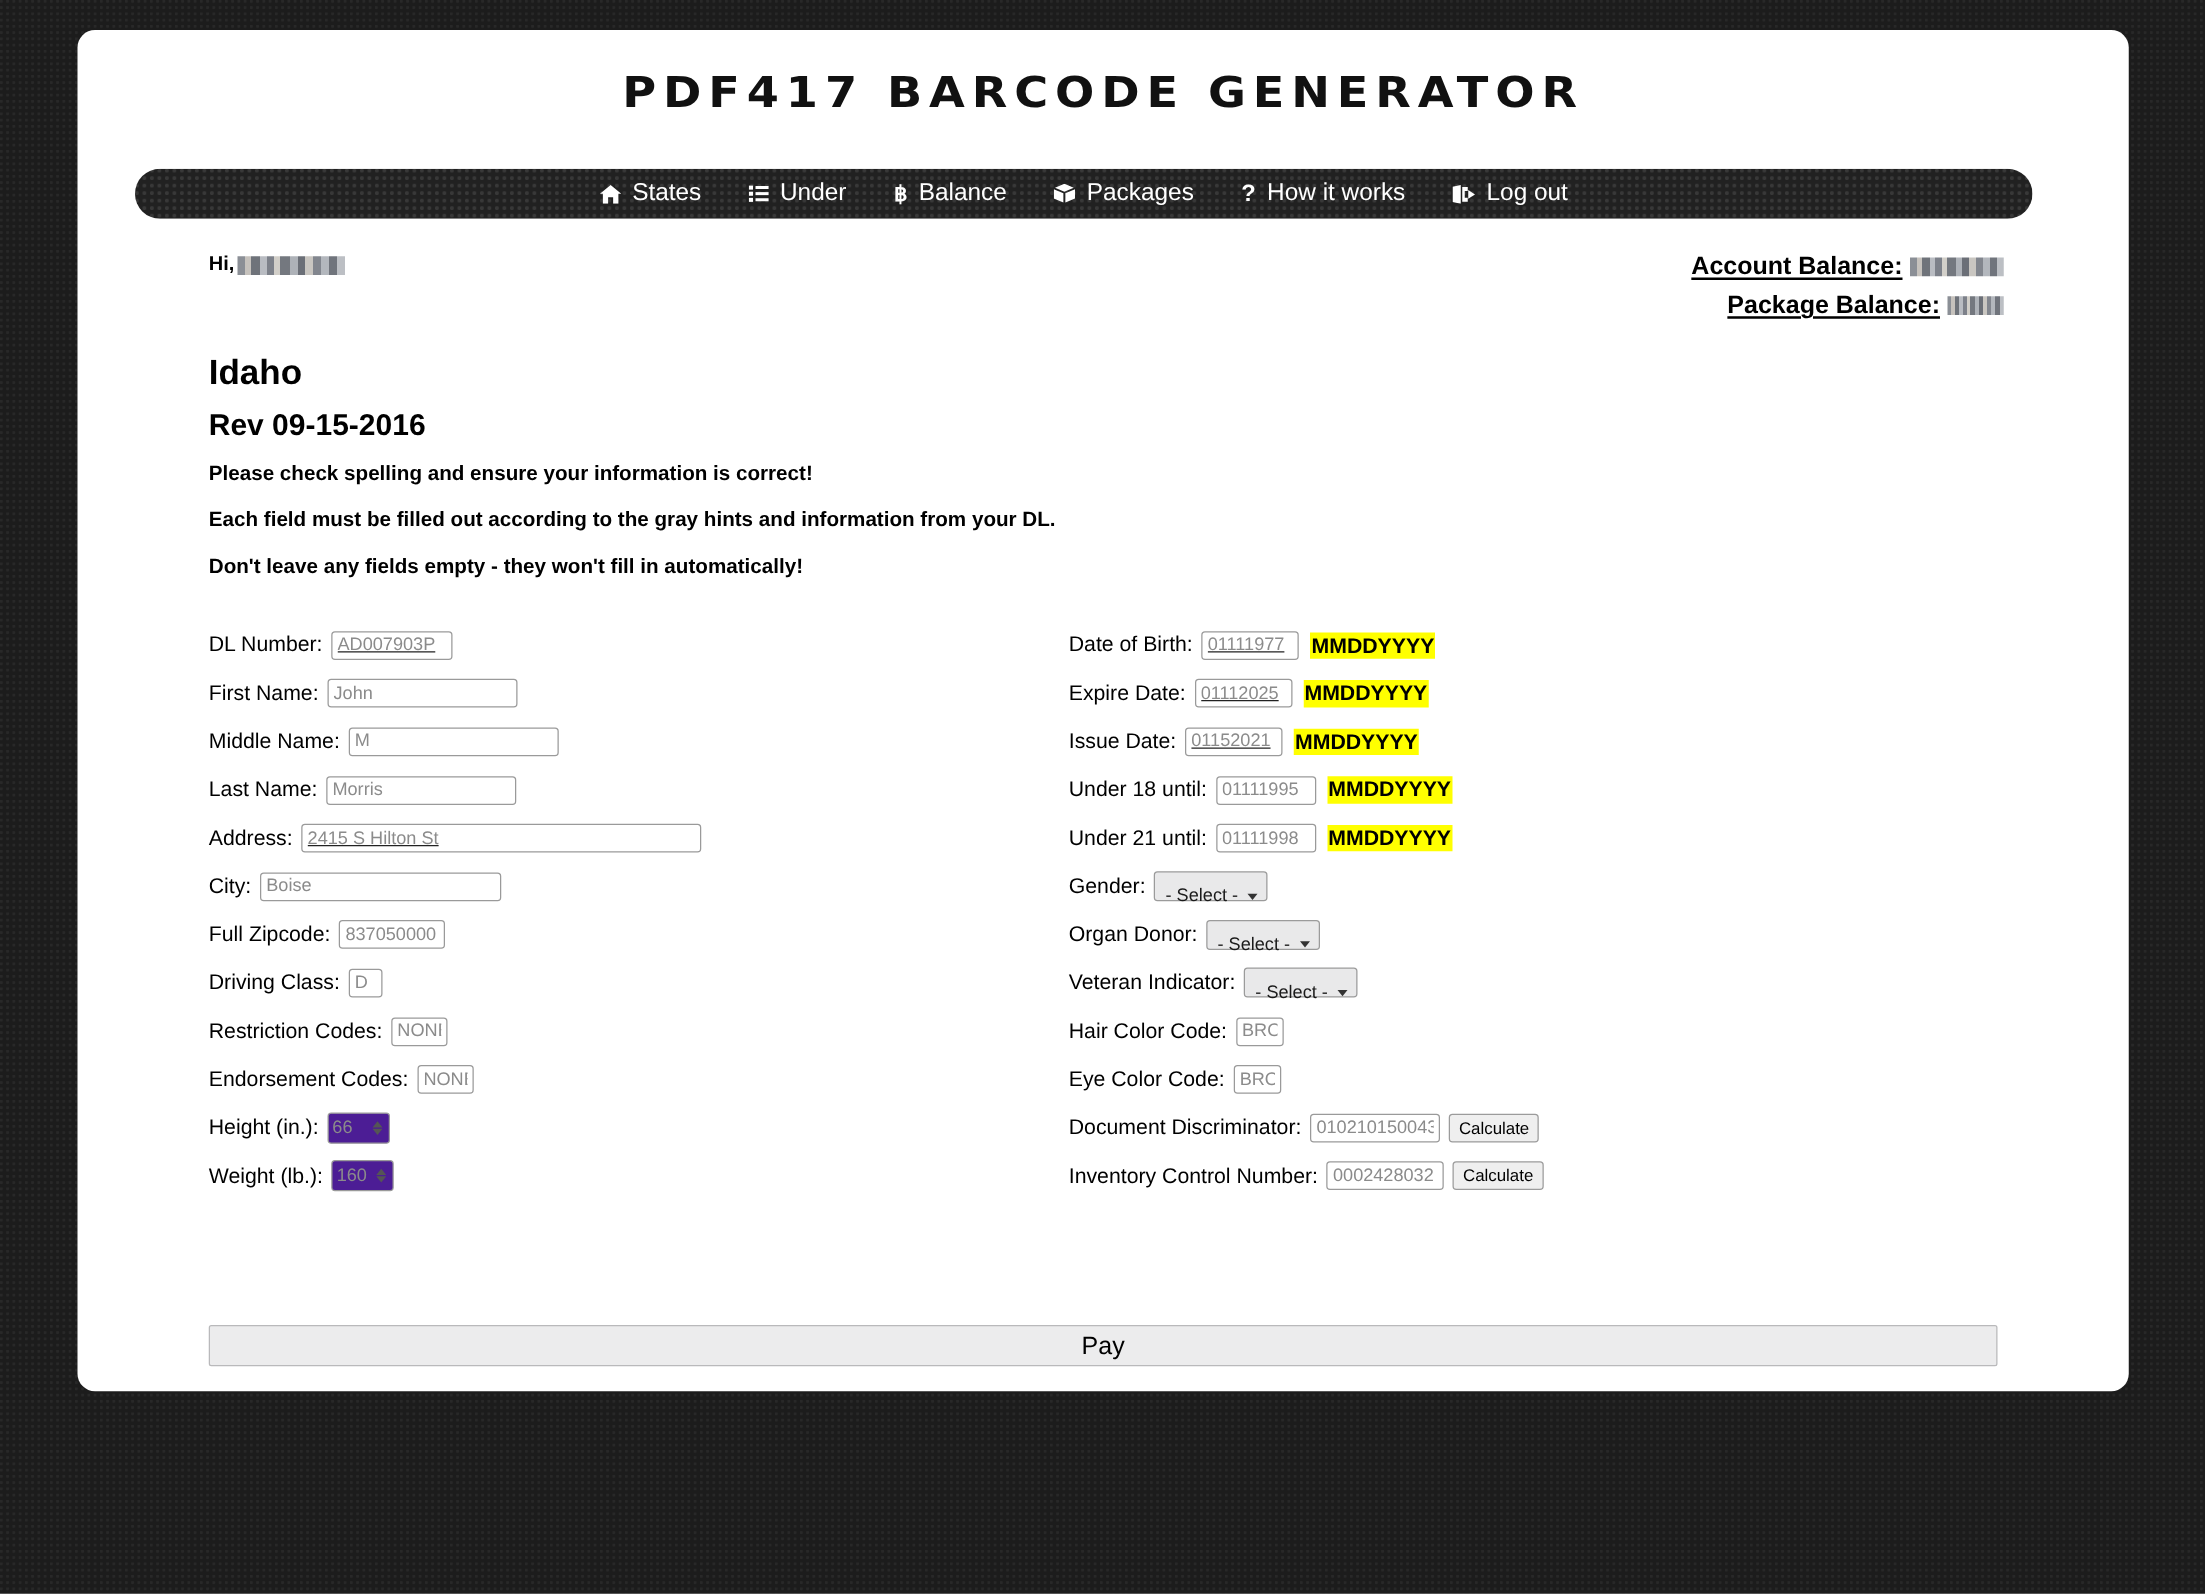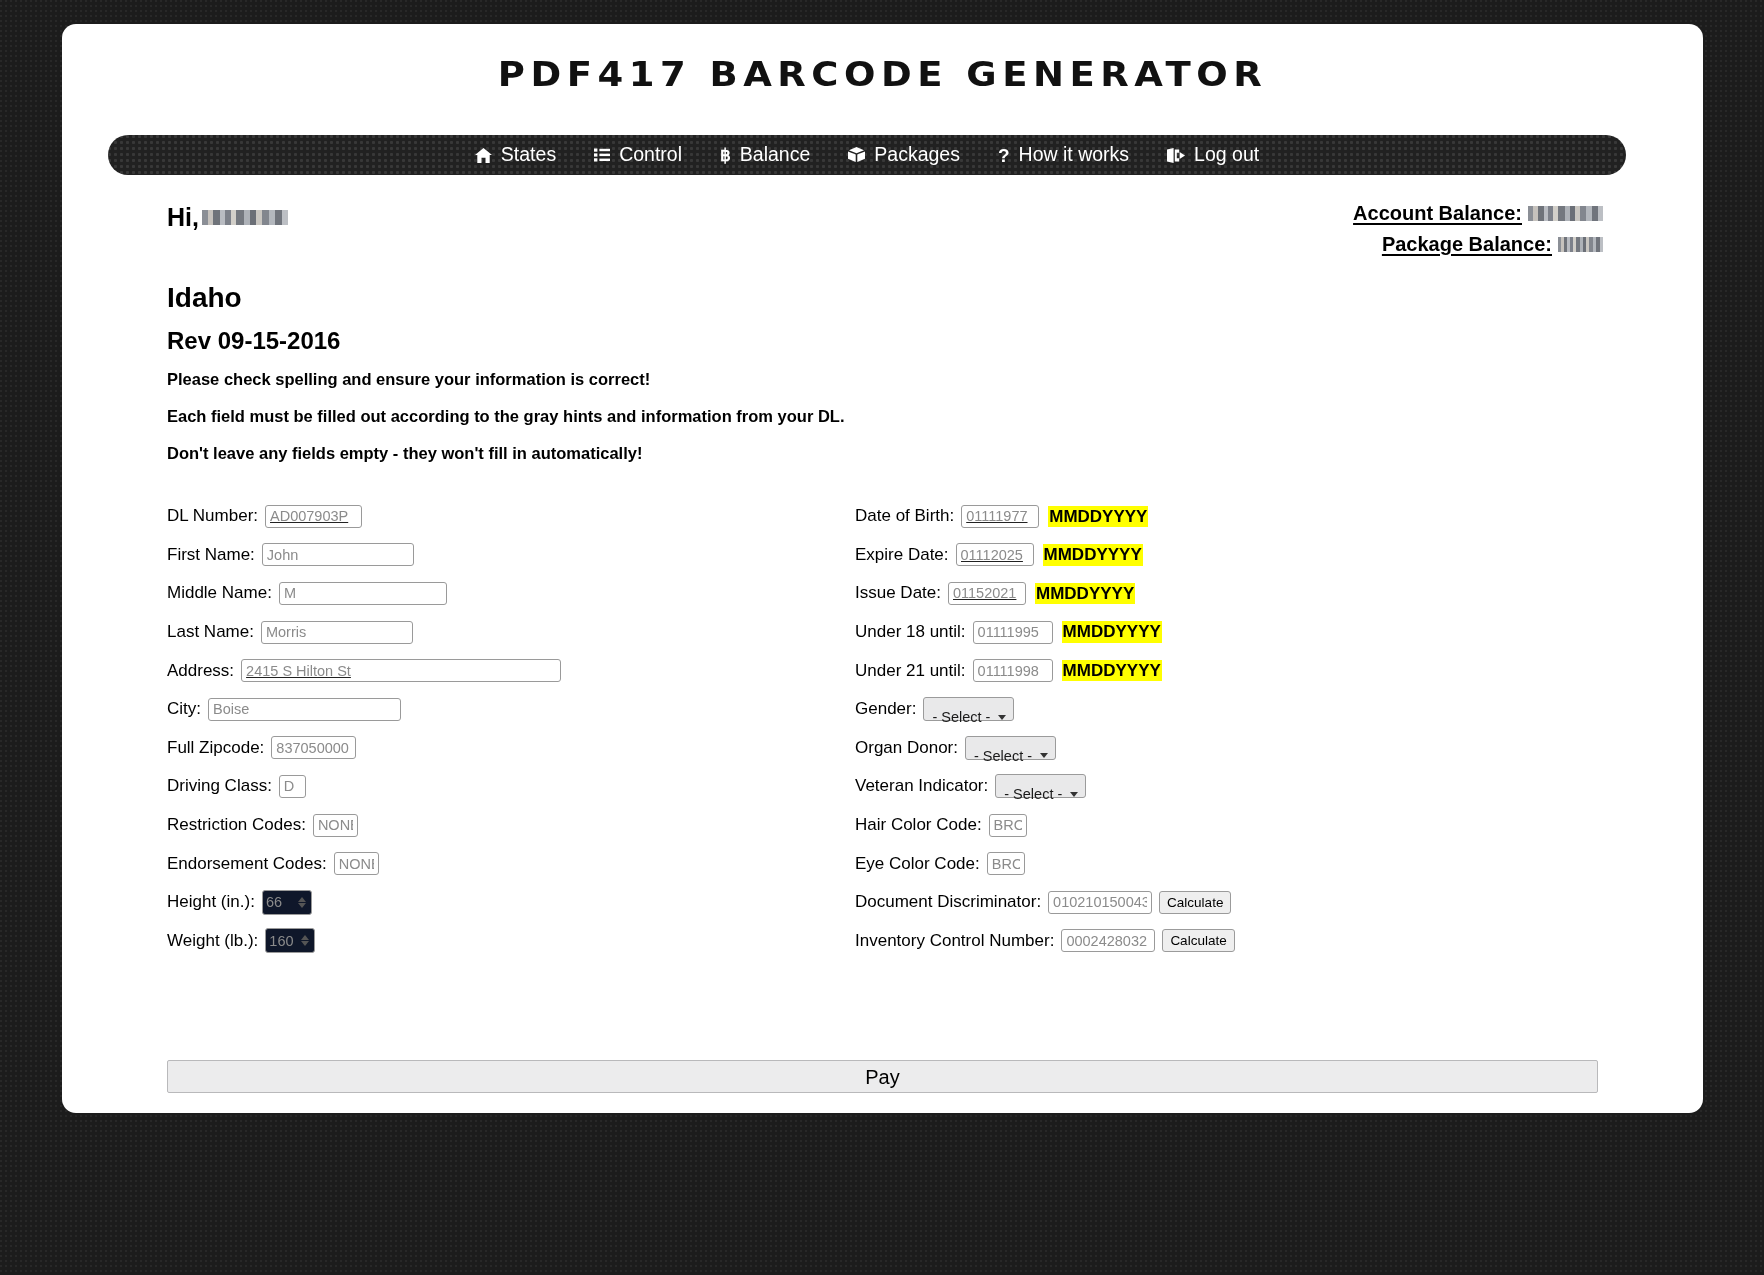--- a/index.html
+++ b/index.html
@@ -63,21 +63,21 @@
     display: inline-flex;
     align-items: center;
     line-height: 1;
   }
   .nav-item .nav-icon svg { display:block; }
 
   
   .greeting {
     position: absolute;
     left: 105px; top: 179px;
-    font-size: 25px; font-weight: 700; color: #000;
+    font-size: 16px; font-weight: 700; color: #000;
     display: flex; align-items: center; gap: 3px;
   }
   .redact {
     display: inline-block;
     height: 15px;
     background-image: linear-gradient(90deg,
       #8b8f96 0 7%, #c6c2bd 7% 13%, #6f737a 13% 21%, #b9bcc2 21% 27%,
       #7d818a 27% 34%, #d2cfc9 34% 40%, #74787f 40% 49%, #aeb2b8 49% 56%,
       #6b6f77 56% 63%, #c9c6c1 63% 70%, #82868e 70% 78%, #b3b7bd 78% 85%,
       #70747c 85% 93%, #bcbfc4 93% 100%);
@@ -160,21 +160,21 @@
   .w-u18  { width: 80px; }
   .w-color{ width: 38px; }
   .w-docdisc { width: 104px; }
   .w-invctl  { width: 94px; }
 
   .stepper {
     position: relative;
     display: inline-flex; align-items: center;
     border: 1px solid #9a9a9a;
     border-radius: 3px;
-    background:#0f172a;
+    background:#4c1d95;
     height: 25px;
     padding: 0 3px;
   }
   .stepper .num {
     font-size: 14.5px; color:#8b8b8b;
     width: 28px;
   }
   .stepper .spin {
     display:flex; flex-direction:column; justify-content:center;
     gap:1px; padding-left: 4px; padding-right:2px;
@@ -264,21 +264,21 @@
         <span class="nav-icon">
           <svg width="16" height="14" viewBox="0 0 16 14">
             <rect fill="#fff" x="0" y="0.5" width="3.4" height="3.2"></rect>
             <rect fill="#fff" x="5.4" y="0.8" width="10.6" height="2.4"></rect>
             <rect fill="#fff" x="0" y="5.4" width="3.4" height="3.2"></rect>
             <rect fill="#fff" x="5.4" y="5.7" width="10.6" height="2.4"></rect>
             <rect fill="#fff" x="0" y="10.3" width="3.4" height="3.2"></rect>
             <rect fill="#fff" x="5.4" y="10.6" width="10.6" height="2.4"></rect>
           </svg>
         </span>
-        <span>Control</span>
+        <span>Under</span>
       </a>
       <a class="nav-item">
         <span class="nav-icon">
           <span style="font-weight:700;font-size:17px;color:#fff;font-family:'Liberation Serif',serif;">฿</span>
         </span>
         <span>Balance</span>
       </a>
       <a class="nav-item">
         <span class="nav-icon">
           <svg width="17" height="16" viewBox="0 0 17 16">

